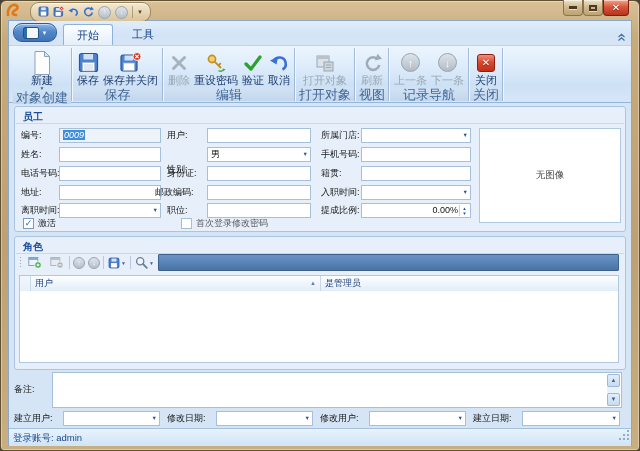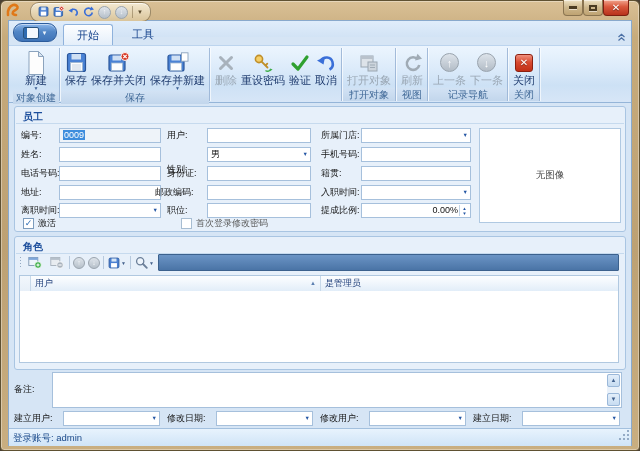--- a/index.html
+++ b/index.html
@@ -61,36 +61,36 @@
     border-top:1px solid #bcd4ee;border-bottom:1px solid #95b5d8;box-sizing:border-box;
     display:flex;align-items:stretch;padding:1px 0 0 3px;}
   .rgroup{display:flex;flex-direction:column;margin:1px 0 1px 1px;position:relative;
     border-right:1px solid rgba(150,178,212,.85);box-shadow:1px 0 0 rgba(255,255,255,.65);}
   .rbtns{flex:1;display:flex;align-items:flex-start;justify-content:center;padding:1px 2px 0;}
   .rbtn{display:flex;flex-direction:column;align-items:center;padding:1px 2px 0;border-radius:2px;}
   .rbtn .ric{height:25px;display:flex;align-items:center;justify-content:center;}
   .rbtn .rtext{font-size:11px;color:#1e3b6e;white-space:nowrap;line-height:11px;}
   .rbtn .bcaret{font-size:5px;color:#3a5f95;line-height:5px;}
   .rbtn.disabled .rtext{color:#9aa7b4;}
-  .rlabel{height:13px;font-size:10px;color:#3e6796;text-align:center;line-height:13px;
+  .rlabel{height:13px;font-size:13px;color:#3e6796;text-align:center;line-height:13px;
     background:linear-gradient(#d2e2f4,#c2d6ec);white-space:nowrap;padding:0 3px;}
   .navcirc{width:19px;height:19px;border-radius:50%;background:linear-gradient(#dde3ea,#b2bcc6);
     border:1px solid #99a3ad;color:#fdfdfd;display:flex;align-items:center;justify-content:center;
     font-size:11px;font-weight:bold;box-sizing:border-box;}
   .closebox{width:18px;height:18px;border-radius:3px;background:linear-gradient(#f0907e,#d84a30 45%,#c12f16);
     border:1px solid #8c2010;color:#fff;font-weight:bold;font-size:10px;display:flex;align-items:center;
     justify-content:center;text-shadow:0 1px 1px rgba(0,0,0,.4);box-sizing:border-box;}
   
   .gbox{position:absolute;background:#e7f0fa;border:1px solid #a9c5e2;border-radius:3px;box-sizing:border-box;}
   .gtitle{position:absolute;left:8px;top:3px;font-size:10px;font-weight:bold;color:#1c4e9c;}
   .gline{position:absolute;left:1px;right:1px;top:16px;border-top:1px solid #c6daee;}
   .lbl{position:absolute;font-size:9px;color:#151515;white-space:nowrap;line-height:15px;}
   .field{position:absolute;height:15px;background:#fff;border:1px solid #a6c0dc;font-size:9px;
     line-height:13px;padding:0 3px;color:#111;box-sizing:border-box;white-space:nowrap;overflow:hidden;}
-  .field.ro{background:#eef3f9;}
+  .field.ro{background:#eef3f9;font-style:italic;}
   .field .caret{position:absolute;right:2px;top:4px;font-size:5.5px;color:#2456a4;line-height:1;}
   .sel{background:#3e8ddd;color:#fff;padding:0 1px;}
   .num{text-align:right;padding-right:12px;}
   .spin{position:absolute;right:1px;top:1px;bottom:1px;width:9px;border-left:1px solid #c3d5e8;
     display:flex;flex-direction:column;align-items:center;justify-content:center;}
   .spin span{font-size:4.5px;color:#2456a4;line-height:5px;}
   .cb{position:absolute;display:flex;align-items:center;gap:4px;font-size:9px;color:#151515;}
   .cbbox{width:11px;height:11px;background:#fff;border:1px solid #7c9cbd;box-sizing:border-box;
     display:flex;align-items:center;justify-content:center;}
   .cbbox .cb-glyph{display:none;font-size:9px;color:#2b6cb5;font-weight:bold;line-height:1;}
@@ -230,32 +230,20 @@
             <svg width="22" height="21" viewBox="0 0 22 21">
               <rect x="1" y="3" width="16" height="16" rx="2" fill="#4a82d4" stroke="#2a569b" stroke-width="1.2"></rect>
               <rect x="4.5" y="3.5" width="8.5" height="5" fill="#cfe0f4"></rect>
               <rect x="3.5" y="11" width="11" height="7.5" fill="#fdfdfd" stroke="#9fb6cf" stroke-width="0.8"></rect>
               <circle cx="17" cy="4.5" r="4" fill="#d63a28" stroke="#fff" stroke-width="0.9"></circle>
               <path d="M15.3 2.8 L18.7 6.2 M18.7 2.8 L15.3 6.2" stroke="#fff" stroke-width="1.2"></path>
             </svg>
           </span>
         <span class="rtext">保存并关闭</span>
       </div>
-      <div class="rbtn">
-        <span class="ric">
-            <svg width="22" height="21" viewBox="0 0 22 21">
-              <rect x="1" y="3" width="16" height="16" rx="2" fill="#4a82d4" stroke="#2a569b" stroke-width="1.2"></rect>
-              <rect x="4.5" y="3.5" width="8.5" height="5" fill="#cfe0f4"></rect>
-              <rect x="3.5" y="11" width="11" height="7.5" fill="#fdfdfd" stroke="#9fb6cf" stroke-width="0.8"></rect>
-              <rect x="14.5" y="0.8" width="6.5" height="8.4" fill="#fff" stroke="#8ba3bd" stroke-width="0.9"></rect>
-            </svg>
-          </span>
-        <span class="rtext">保存并新建</span>
-        <span class="bcaret">▼</span>
-      </div>
     </div>
     <div class="rlabel">保存</div>
   </div>
 
   <div class="rgroup">
     <div class="rbtns">
       <div class="rbtn disabled">
         <span class="ric">
             <svg width="18" height="18" viewBox="0 0 18 18">
               <path d="M3.5 3.5 L14.5 14.5 M14.5 3.5 L3.5 14.5" stroke="#a8b2bc" stroke-width="3" stroke-linecap="round"></path>
@@ -285,20 +273,21 @@
       <div class="rbtn">
         <span class="ric">
             <svg width="20" height="19" viewBox="0 0 20 19">
               <path d="M4.5 8 C7.5 3 15 3.5 16.5 9 C17.5 13 15.5 15.5 13.5 16.5" fill="none" stroke="#3a6fd8" stroke-width="2.6"></path>
               <path d="M1 7.5 L9 4 L7.5 11.5 Z" fill="#3a6fd8"></path>
             </svg>
           </span>
         <span class="rtext">取消</span>
       </div>
     </div>
+    <div class="rlabel">编辑</div>
   </div>
 
   <div class="rgroup">
     <div class="rbtns">
       <div class="rbtn disabled">
         <span class="ric">
             <svg width="20" height="20" viewBox="0 0 20 20">
               <rect x="2" y="3" width="12" height="11" fill="#dde3e9" stroke="#9aa6b1" stroke-width="1"></rect>
               <rect x="2" y="3" width="12" height="3" fill="#b9c2cc"></rect>
               <rect x="9" y="9" width="9" height="9" fill="#cdd5dd" stroke="#9aa6b1" stroke-width="1"></rect>

